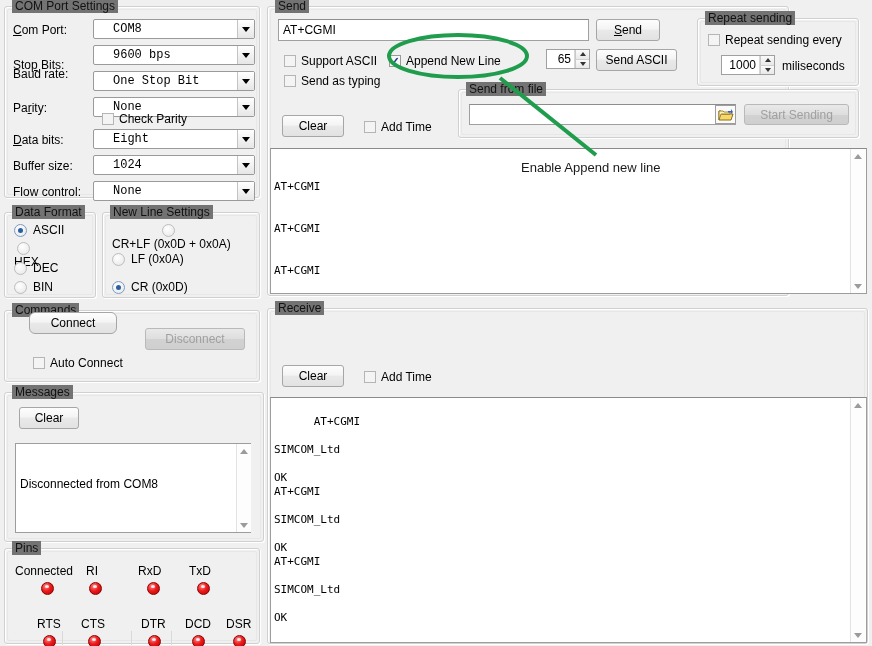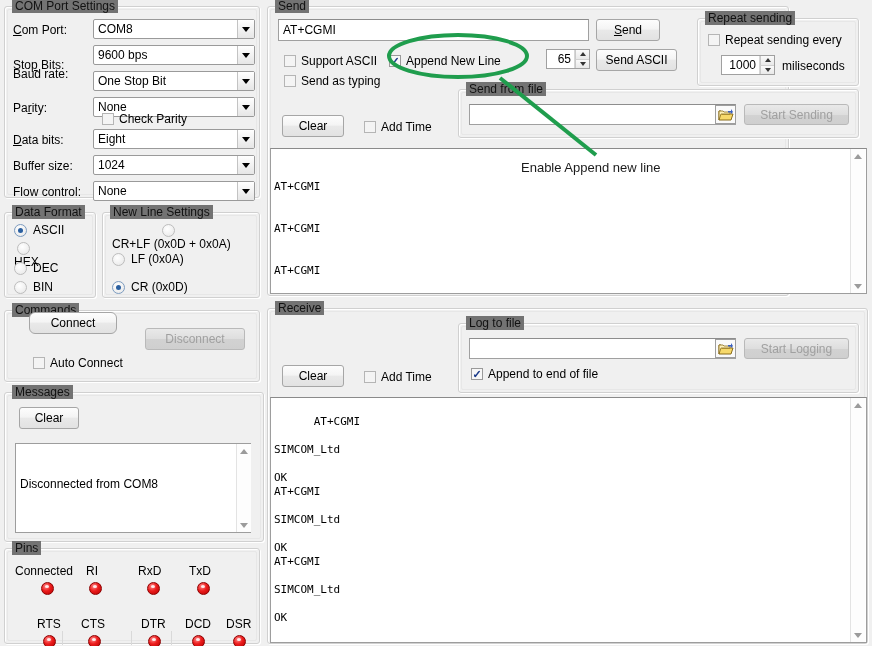--- a/index.html
+++ b/index.html
@@ -42,24 +42,25 @@
   .lbl u { text-decoration: underline; }
 
   
   .combo {
     position: absolute;
     height: 20px;
     background: #fff;
     border: 1px solid #9a9a9a;
     border-radius: 2px;
     display: flex; align-items: center;
-    padding-left: 4px;
+    padding-left: 19px;
     font-size: 12px;
     color: #000;
     cursor: default;
+    font-family: Liberation Mono, monospace;
   }
   .combo .cval { flex: 1; overflow: hidden; white-space: nowrap; }
   .combo .carrow {
     width: 17px; height: 100%;
     display: flex; align-items: center; justify-content: center;
     background: linear-gradient(#ffffff,#e6e6e6);
     border-left: 1px solid #c3c3c3;
   }
   .combo .carrow::after {
     content: "";
@@ -489,40 +490,20 @@
     <span class="glegend">Receive</span>
 
     <div class="btn" style="left:14px; top:56px; width:62px; height:22px;">
       <span>Clear</span>
     </div>
     <div class="chk" style="left:96px; top:61px;">
       <span class="box"></span>
       <span>Add Time</span>
     </div>
 
-    <div class="group" style="left:190px; top:14px; width:401px; height:70px;">
-      <span class="glegend">Log to file</span>
-      <div class="tinput" style="left:10px; top:14px; width:267px; height:21px;">
-        <span></span>
-      </div>
-      <div class="folderbtn" style="left:256px; top:15px;">
-        <svg width="16" height="14" viewBox="0 0 16 14">
-          <path d="M1 3 L1 12 L13 12 L15 6 L4 6 L3 3 Z" fill="#f7d96b" stroke="#8a6d1b" stroke-width="1"></path>
-          <path d="M1 3 L1 12 L3 6 L12 6 L12 4 L6 4 L5 3 Z" fill="#fdf0ba" stroke="#8a6d1b" stroke-width="0.8"></path>
-          <path d="M10 3 L13 3 L13 1 L15 4 L13 6 L13 4.5 L10 4.5 Z" fill="#3a5fbf"></path>
-        </svg>
-      </div>
-      <div class="btn disabled" style="left:285px; top:14px; width:105px; height:21px;">
-        <span>Start Logging</span>
-      </div>
-      <div class="chk checked" style="left:12px; top:43px;">
-        <span class="box"></span>
-        <span>Append to end of file</span>
-      </div>
-    </div>
 
     <div class="logarea" style="left:2px; top:88px; width:597px; height:246px;">
       <span>AT+CGMI
 
 SIMCOM_Ltd
 
 OK
 AT+CGMI
 
 SIMCOM_Ltd

